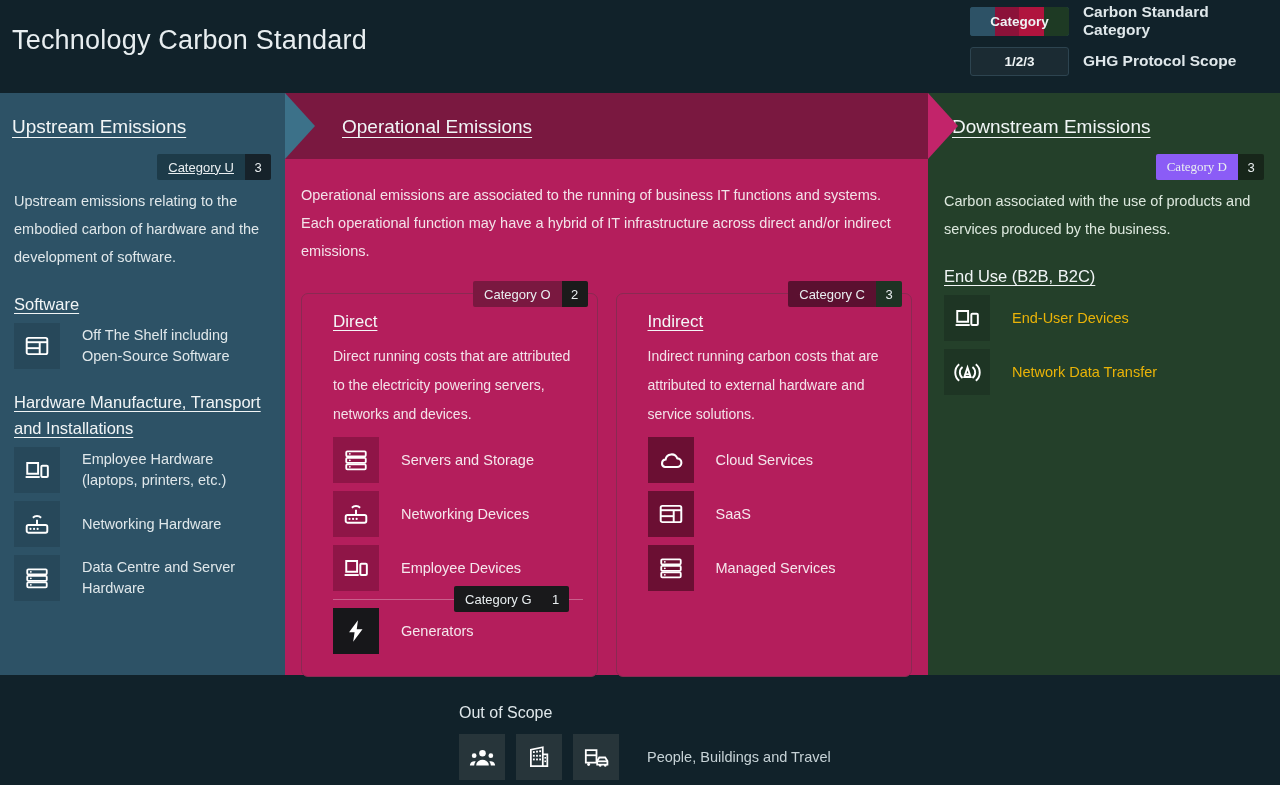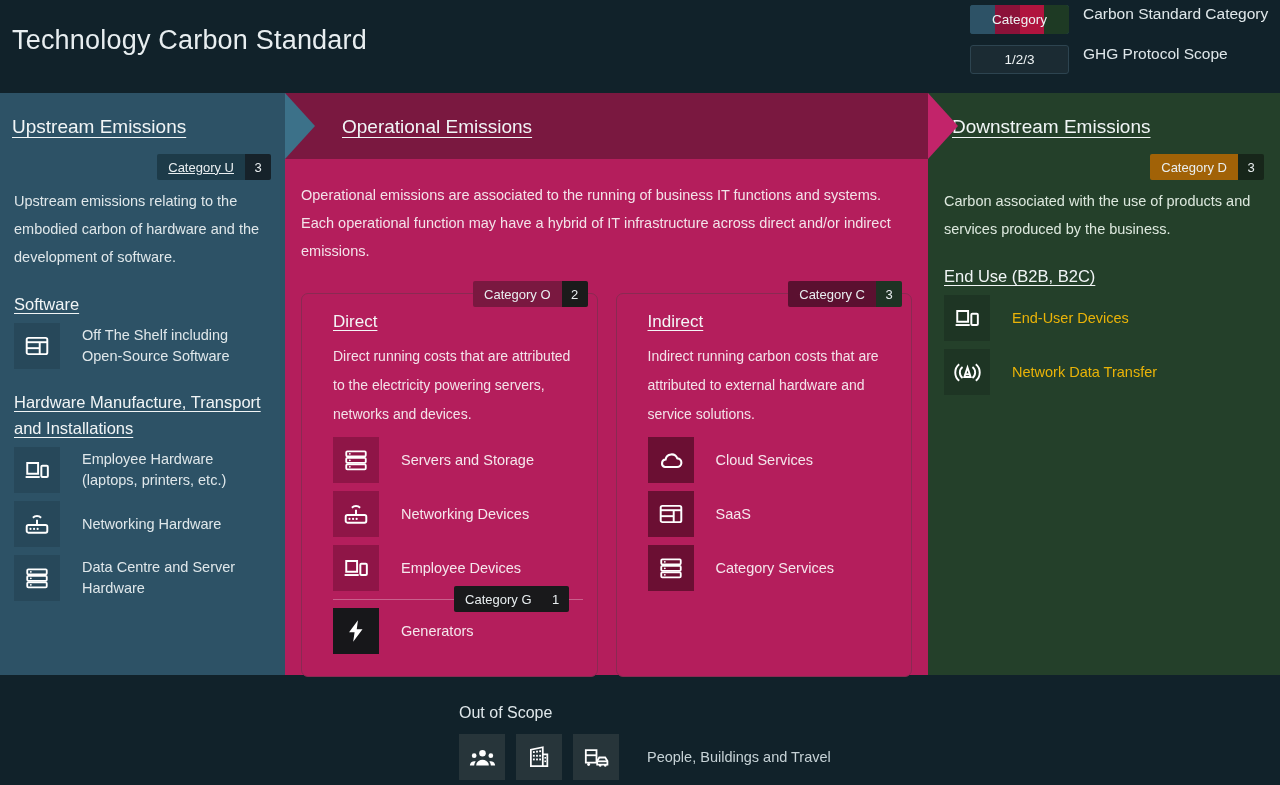--- a/index.html
+++ b/index.html
@@ -11,21 +11,21 @@
   }
   .page { position: relative; width: 1280px; height: 785px; background: #11222a; }
 
   
   .topbar { position: absolute; left: 0; top: 0; width: 1280px; height: 93px; background: #11222a; }
   .app-title {
     position: absolute; left: 12px; top: 25px;
     font-size: 27px; font-weight: 400; color: #e8eef0; letter-spacing: .2px;
   }
   .legend { position: absolute; right: 0px; top: 5px; width: 310px; }
-  .legend-row { display: flex; align-items: flex-start; height: 32px; margin-bottom: 8px; }
+  .legend-row { display: flex; align-items: center; height: 32px; margin-bottom: 8px; font-weight: bold; }
   .legend-chip {
     width: 99px; height: 29px; border-radius: 3px; overflow: hidden;
     display: flex; align-items: center; justify-content: center; position: relative;
     font-size: 13.5px; color: #eef3f4;
   }
   .legend-chip.cat { background: #2d5266; }
   .legend-chip.cat .bands { position: absolute; inset: 0; display: flex; }
   .legend-chip.cat .bands i { flex: 1 1 0; display: block; }
   .legend-chip.cat .bands i:nth-child(1) { background: #2d5266; }
   .legend-chip.cat .bands i:nth-child(2) { background: #8b1239; }
@@ -82,21 +82,21 @@
     font-size: 13px; color: #e9eef0; white-space: nowrap;
   }
   .badge .b-num {
     display: flex; align-items: center; justify-content: center;
     width: 26px; font-size: 13px; color: #e9eef0;
   }
   .badge-u .b-label { background: #1d3b49; text-decoration: underline; }   .badge-u .b-num { background: #16222a; }
   .badge-o .b-label { background: #7a1840; }   .badge-o .b-num { background: #1b1b1b; }
   .badge-c .b-label { background: #5b1030; }   .badge-c .b-num { background: #1e3324; }
   .badge-g .b-label { background: #19191b; }   .badge-g .b-num { background: #19191b; }
-  .badge-d .b-label { background: #a16207; }   .badge-d .b-num { background: #17261a; }
+  .badge-d .b-label { background: #8b5cf6; font-family: Liberation Serif, serif; }   .badge-d .b-num { background: #17261a; }
 
   .badge-pos { position: absolute; z-index: 6; }
 
   
   .item { display: flex; align-items: center; margin-bottom: 8px; }
   .tile {
     width: 46px; height: 46px; flex: 0 0 46px;
     display: flex; align-items: center; justify-content: center;
   }
   .tile svg { display: block; }
@@ -339,21 +339,21 @@
                 <span class="tile tile-ind">
                   <svg width="26" height="26" viewBox="0 0 24 24" fill="none" stroke="#fff" stroke-width="1.7">
                     <rect x="3" y="4" width="18" height="4.6" rx="1"></rect>
                     <rect x="3" y="10" width="18" height="4.6" rx="1"></rect>
                     <rect x="3" y="16" width="18" height="4.6" rx="1"></rect>
                     <circle cx="6.3" cy="6.3" r=".85" fill="#fff" stroke="none"></circle>
                     <circle cx="6.3" cy="12.3" r=".85" fill="#fff" stroke="none"></circle>
                     <circle cx="6.3" cy="18.3" r=".85" fill="#fff" stroke="none"></circle>
                   </svg>
                 </span>
-                <span class="item-label">Category Services</span>
+                <span class="item-label">Managed Services</span>
               </div>
             </div>
           </div>
 
         </div>
       </div>
     </div>
 
     <div class="col col-down">
       <div class="col-header">

